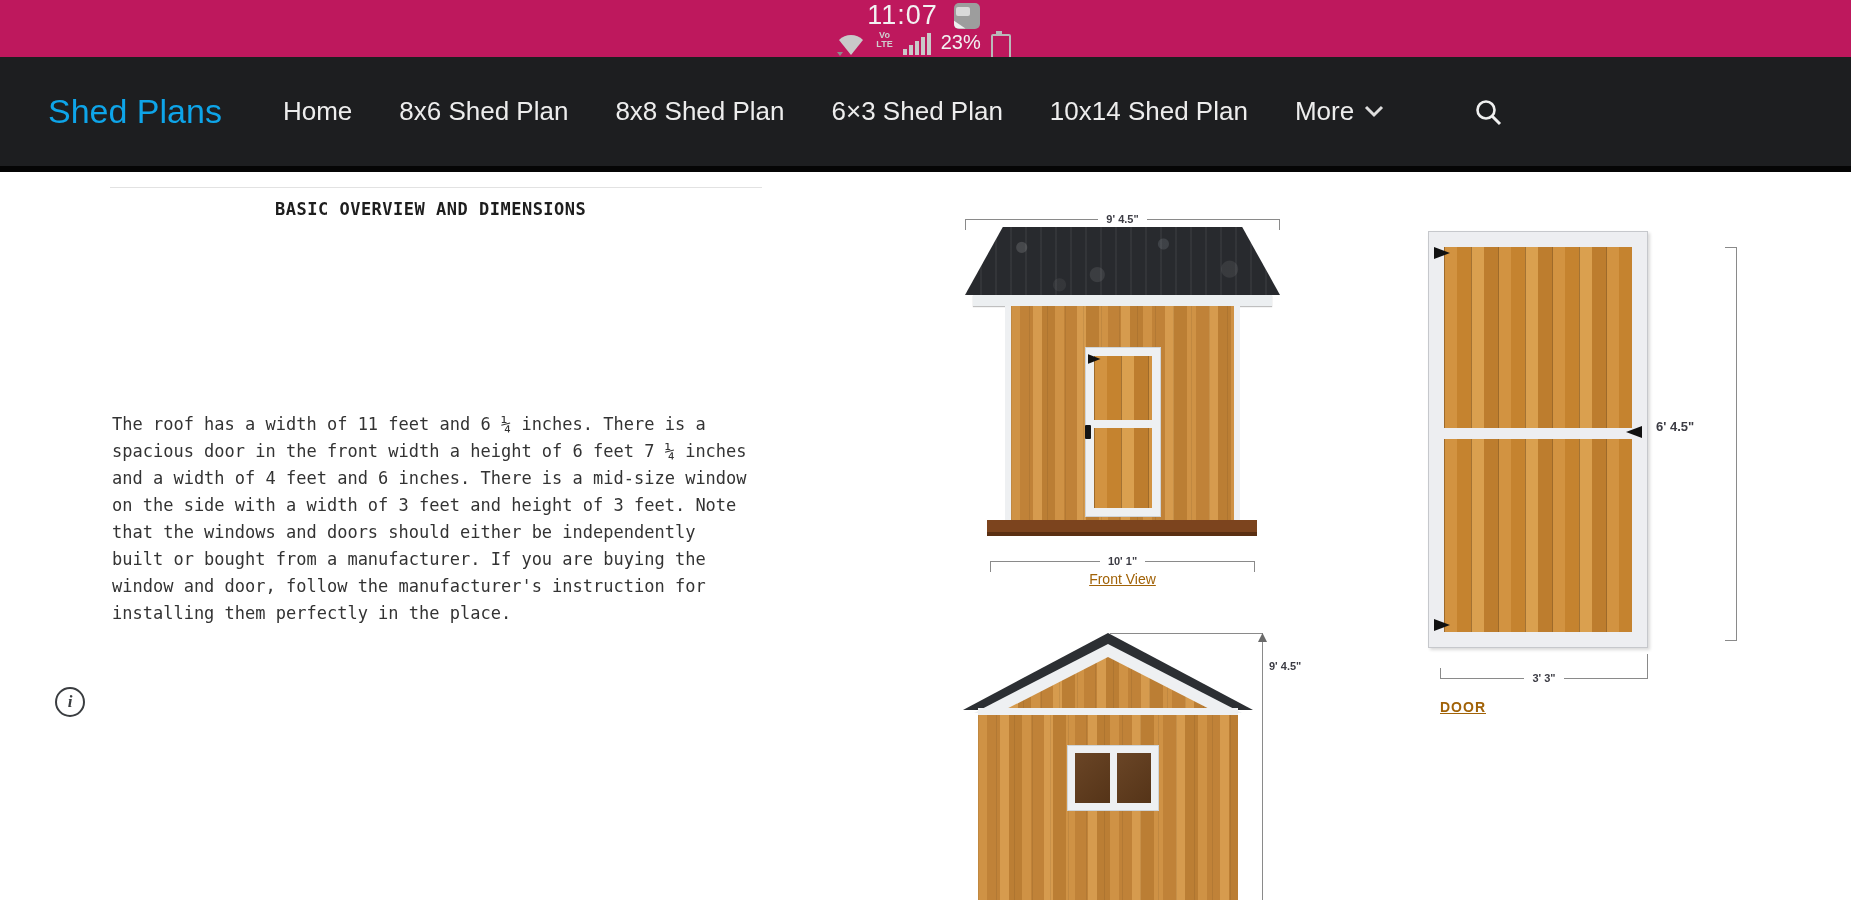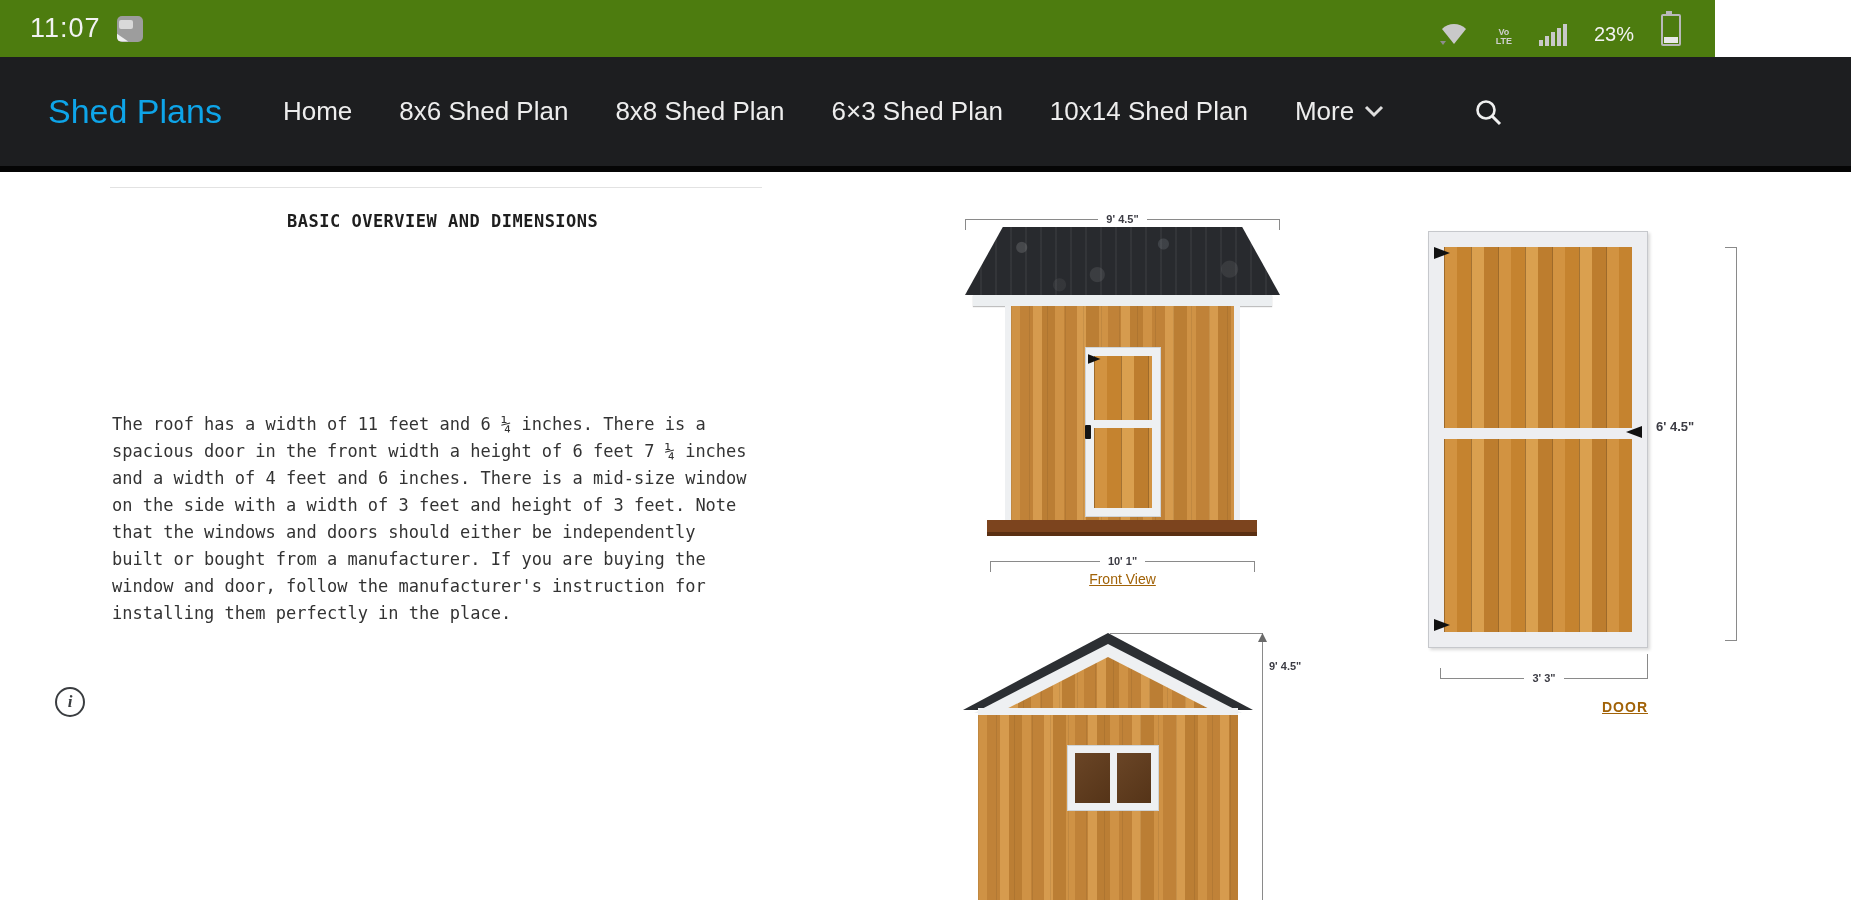--- a/index.html
+++ b/index.html
@@ -1,29 +1,29 @@
 <!DOCTYPE html>
 <html><head>
 <meta charset="utf-8">
 <style>
   html,body{margin:0;padding:0;background:#000;}
   .page{position:relative;width:1851px;height:900px;overflow:hidden;background:#fff;
         font-family:"Liberation Sans",sans-serif;}
 
   
-  .statusbar{position:absolute;left:0;top:0;width:1715px;height:57px;background:#4d7c0f;
+  .statusbar{position:absolute;left:0;top:0;width:1851px;height:57px;background:#be185d;
              display:flex;justify-content:space-between;align-items:center;
-             padding:0 34px 0 30px;box-sizing:border-box;color:#f2f2f2;}
+             padding:0 34px 0 30px;box-sizing:border-box;color:#f2f2f2;flex-direction:column;}
   .sb-left{display:flex;align-items:center;gap:16px;}
   .sb-time{font-size:27px;letter-spacing:1px;}
   .shot-icon{width:26px;height:26px;background:#9d9d9d;border-radius:5px;position:relative;overflow:hidden;}
   .shot-icon::before{content:"";position:absolute;left:2px;top:4px;width:14px;height:9px;background:#d9d9d9;border-radius:2px;}
   .shot-icon::after{content:"";position:absolute;left:0;bottom:0;width:100%;height:10px;background:#efefef;
                     clip-path:polygon(0 100%,0 20%,45% 100%);}
-  .sb-right{display:flex;align-items:flex-end;gap:27px;}
+  .sb-right{display:flex;align-items:flex-start;gap:10px;}
   .volte{display:flex;flex-direction:column;line-height:9px;font-size:9px;font-weight:bold;color:#cfcfcf;text-align:center;}
   .sigbars{display:flex;align-items:flex-end;gap:2px;height:24px;}
   .sigbars i{display:block;width:4px;background:#c9c9c9;}
   .sigbars i:nth-child(1){height:6px;}.sigbars i:nth-child(2){height:10px;}
   .sigbars i:nth-child(3){height:14px;}.sigbars i:nth-child(4){height:18px;}
   .sigbars i:nth-child(5){height:22px;}
   .sb-batt-text{font-size:20px;}
   .battery{position:relative;width:16px;height:28px;border:2px solid #b9b9b9;border-radius:2px;margin-top:3px;}
   .battery::before{content:"";position:absolute;left:3px;top:-5px;width:6px;height:3px;background:#b9b9b9;}
   .batt-fill{position:absolute;left:1px;right:1px;bottom:1px;height:6px;background:#e8e8e8;}
@@ -32,21 +32,21 @@
   .navbar{position:absolute;left:0;top:57px;width:1851px;height:115px;background:#1d1e20;
           border-bottom:6px solid #050505;display:flex;align-items:center;gap:47px;
           padding-left:48px;box-sizing:border-box;}
   .brand{font-size:34px;color:#0ea5e9;margin-right:14px;cursor:pointer;}
   .nav-item{font-size:26px;color:#ededed;text-decoration:none;cursor:pointer;white-space:nowrap;}
   .nav-more{display:flex;align-items:center;gap:10px;}
   .nav-search{margin-left:42px;display:flex;align-items:center;cursor:pointer;}
 
   
   .rule{position:absolute;left:110px;top:187px;width:652px;height:1px;background:#e2e2e2;}
-  .heading{position:absolute;left:275px;top:199px;margin:12px;font:17px "DejaVu Sans Mono",monospace;
+  .heading{position:absolute;left:275px;top:199px;margin:0;font:17px "DejaVu Sans Mono",monospace;
            font-weight:bold;color:#1e1e1e;letter-spacing:0.5px;}
   .para{position:absolute;left:112px;margin:0;width:680px;white-space:pre-line;
         font:17px/27px "DejaVu Sans Mono",monospace;color:#333;}
   .p1{top:249px;}
   .p2{top:411px;}
   .info-badge{position:absolute;left:55px;top:687px;width:26px;height:26px;border:2.5px solid #3a3d40;
               border-radius:50%;color:#3a3d40;display:flex;align-items:center;justify-content:center;
               font:italic bold 17px "Liberation Serif",serif;cursor:pointer;}
 
   
@@ -101,21 +101,21 @@
   .door-rail{position:absolute;left:0;top:47%;width:100%;height:11px;background:#edeef1;}
   .door-h-tl{left:5px;top:15px;}
   .door-h-mr{right:5px;top:calc(47% - 1px);}
   .door-h-bl{left:5px;bottom:16px;}
   .door-vdim{position:absolute;left:297px;top:16px;width:12px;height:392px;
              border-top:1px solid #8a8a8a;border-bottom:1px solid #8a8a8a;}
   .door-vdim::before{content:"";position:absolute;right:0;top:0;bottom:0;width:1px;background:#8a8a8a;}
   .door-vdim-label{position:absolute;left:228px;top:188px;font-size:13px;font-weight:bold;color:#3c3c44;white-space:nowrap;}
   .door-wdim{left:12px;top:441px;width:208px;}
   .door-wdim .dl:last-of-type::after{content:"";position:absolute;right:0;top:-24px;width:1px;height:24px;background:#8a8a8a;}
-  .door-link{left:12px;top:468px;width:208px;text-align:right;font-size:14px;font-weight:bold;letter-spacing:1px;}
+  .door-link{left:12px;top:468px;width:208px;text-align:left;font-size:14px;font-weight:bold;letter-spacing:1px;}
 
   
   .fig-side{position:absolute;left:963px;top:630px;width:350px;height:270px;}
   .tri{clip-path:polygon(50% 0,100% 100%,0 100%);position:absolute;}
   .sv-roof-outer{left:0;top:3px;width:290px;height:77px;background:#2c2f33;}
   .sv-roof-trim{left:11px;top:14px;width:268px;height:69px;background:#eef0f2;}
   .sv-roof-wood{left:24px;top:27px;width:242px;height:62px;}
   .sv-wall{position:absolute;left:15px;top:78px;width:260px;height:192px;border-top:7px solid #eef0f2;box-sizing:border-box;}
   .sv-window{position:absolute;left:89px;top:30px;width:92px;height:66px;background:#eef0f2;
              border:1px solid #cfd4d8;box-sizing:border-box;padding:7px;display:flex;gap:7px;}

